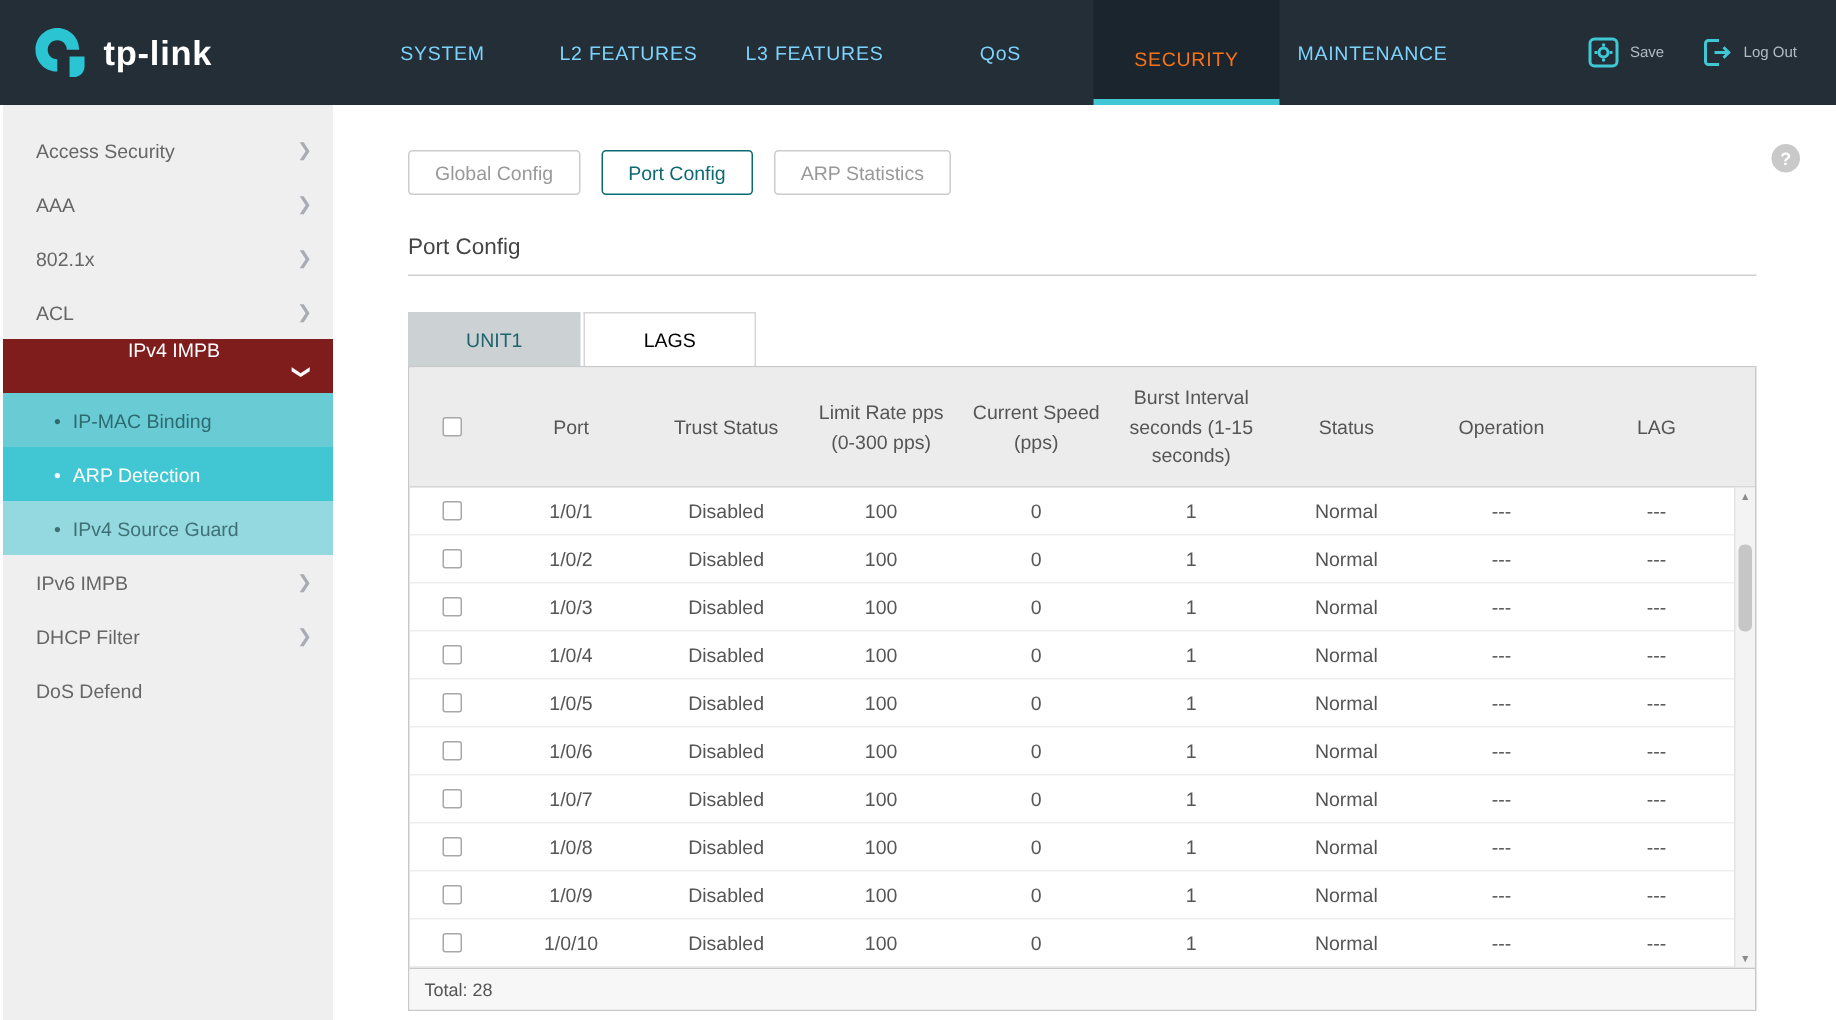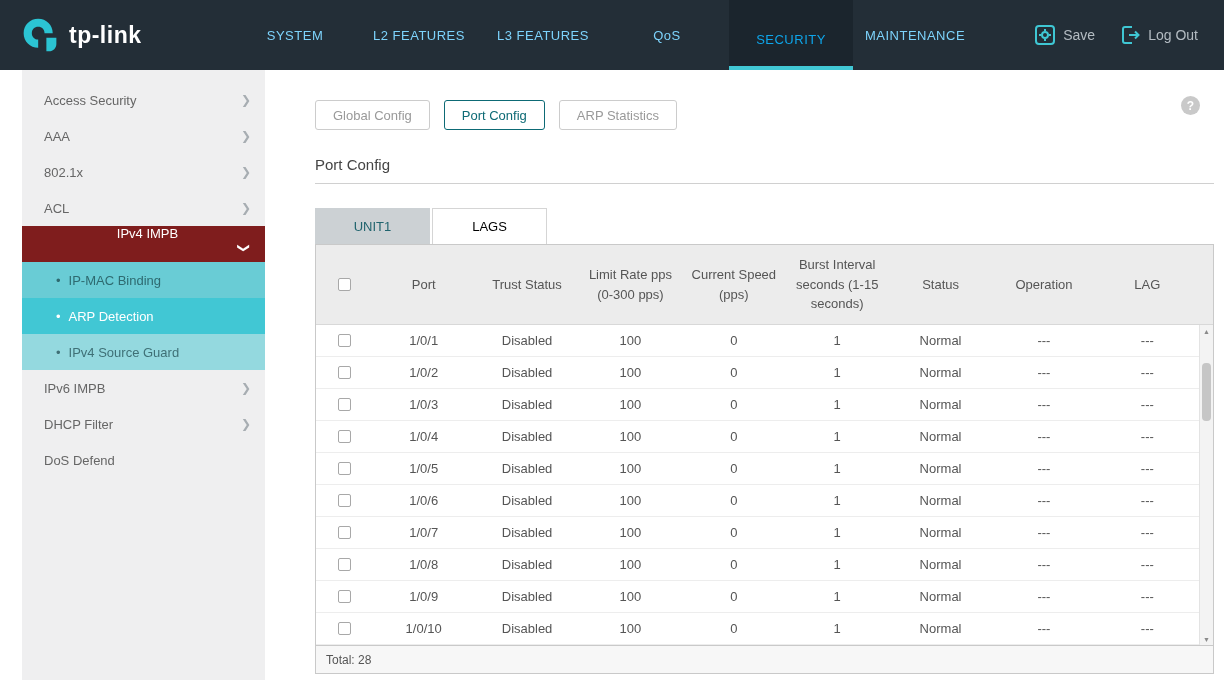--- a/index.html
+++ b/index.html
@@ -6,28 +6,28 @@
   html,body{width:1224px;height:680px;overflow:hidden;background:#fff;
     font-family:"Liberation Sans",sans-serif;}
 
   
   .topbar{height:70px;background:#232e37;display:flex;align-items:stretch;}
   .logo{width:233px;padding-left:20px;display:flex;align-items:center;gap:9px;}
   .brand{color:#fff;font-size:23px;font-weight:bold;letter-spacing:.5px;}
   .main-nav{display:flex;}
   .nav-item{width:124px;display:flex;align-items:center;justify-content:center;
     color:#7dd3fc;font-size:13px;letter-spacing:.5px;cursor:pointer;}
-  .nav-item.active{background:#1b252d;color:#0ea5e9;border-bottom:4px solid #41c7d4;padding-top:12px;}
+  .nav-item.active{background:#1b252d;color:#f97316;border-bottom:4px solid #41c7d4;padding-top:12px;}
   .top-actions{margin-left:auto;display:flex;align-items:center;gap:24px;padding-right:26px;}
-  .action{display:flex;align-items:center;gap:7px;color:#b4bcc2;font-size:14px;cursor:pointer;}
+  .action{display:flex;align-items:center;gap:7px;color:#b4bcc2;font-size:10px;cursor:pointer;}
   .icon{display:flex;align-items:center;}
 
   
   .layout{display:flex;height:610px;}
-  .sidebar{width:243px;margin-left:22px;background:#efeff0;padding-top:12px;flex:none;}
+  .sidebar{width:220px;margin-left:2px;background:#efeff0;padding-top:12px;flex:none;}
   .side-item{height:36px;display:flex;align-items:center;padding:0 14px 0 22px;
     font-size:13px;color:#666;cursor:pointer;}
   .chev{margin-left:auto;color:#a7adb2;font-size:12px;}
   .chev.down{transform:rotate(90deg);color:#fff;margin-right:2px;}
   .t-expanded-active{background:#7f1d1d;color:#fff;flex-direction:column;}
   .t-sub,.t-sub-active,.t-sub-light{padding-left:34px;}
   .t-sub{background:#69ccd5;color:#2e6a70;}
   .t-sub-active{background:#41c7d4;color:#fff;}
   .t-sub-light{background:#94d9df;color:#3f7076;}
   .bullet{margin-right:8px;font-size:13px;}

